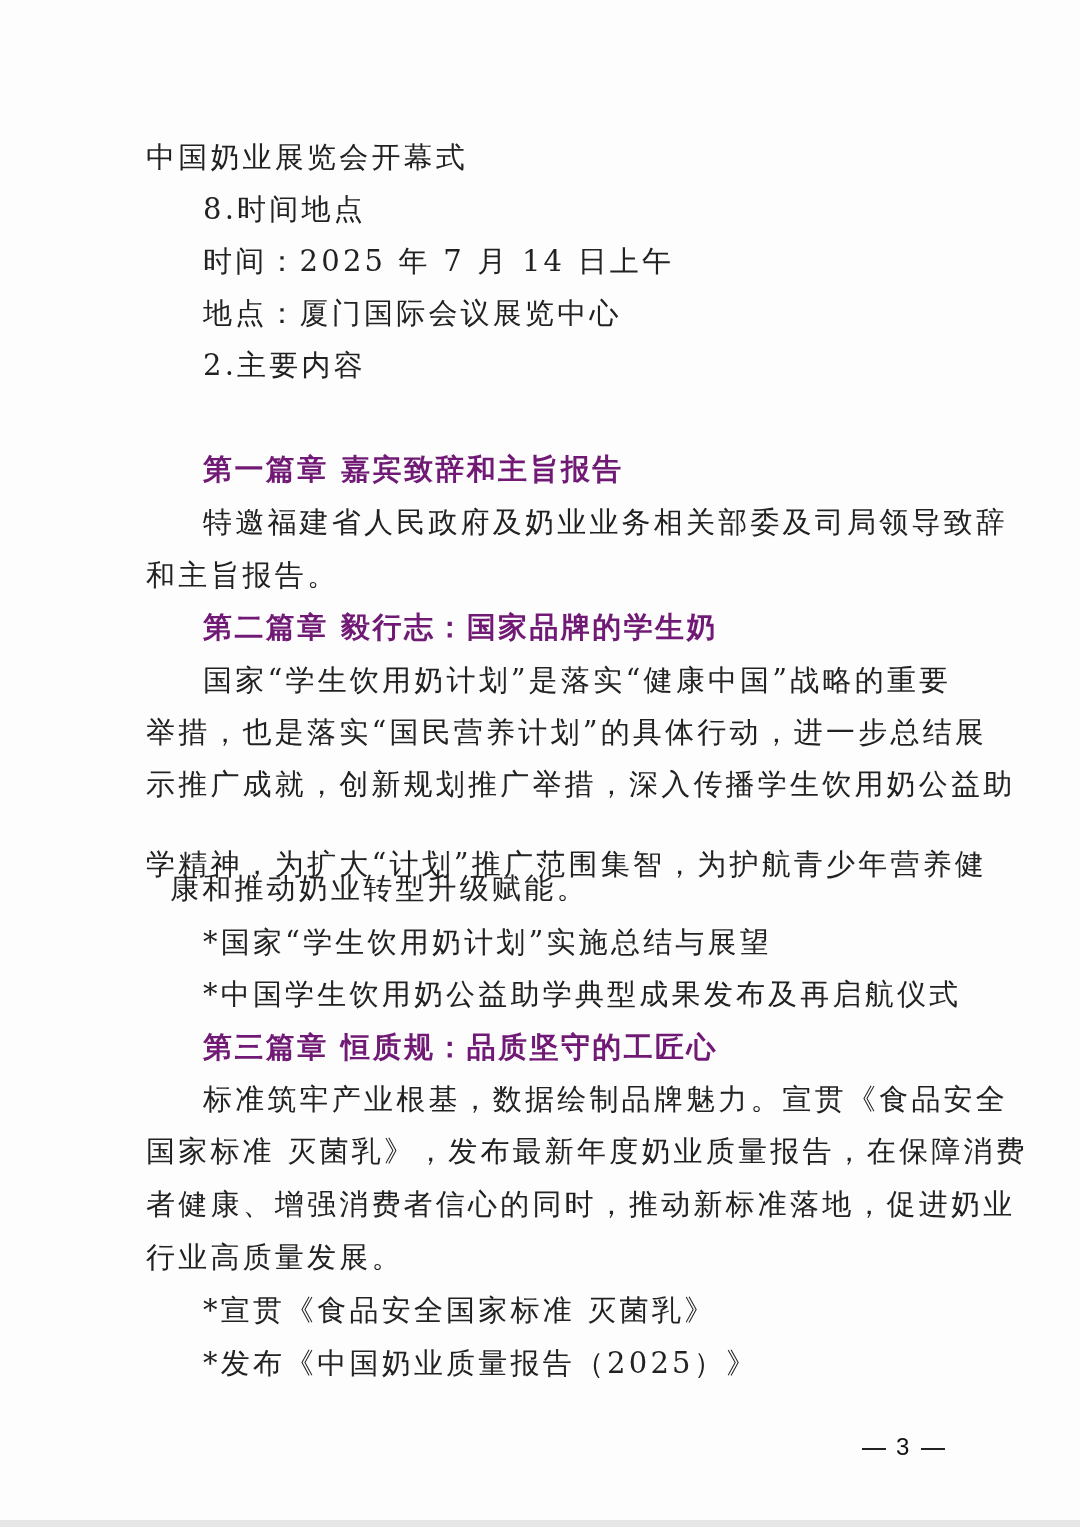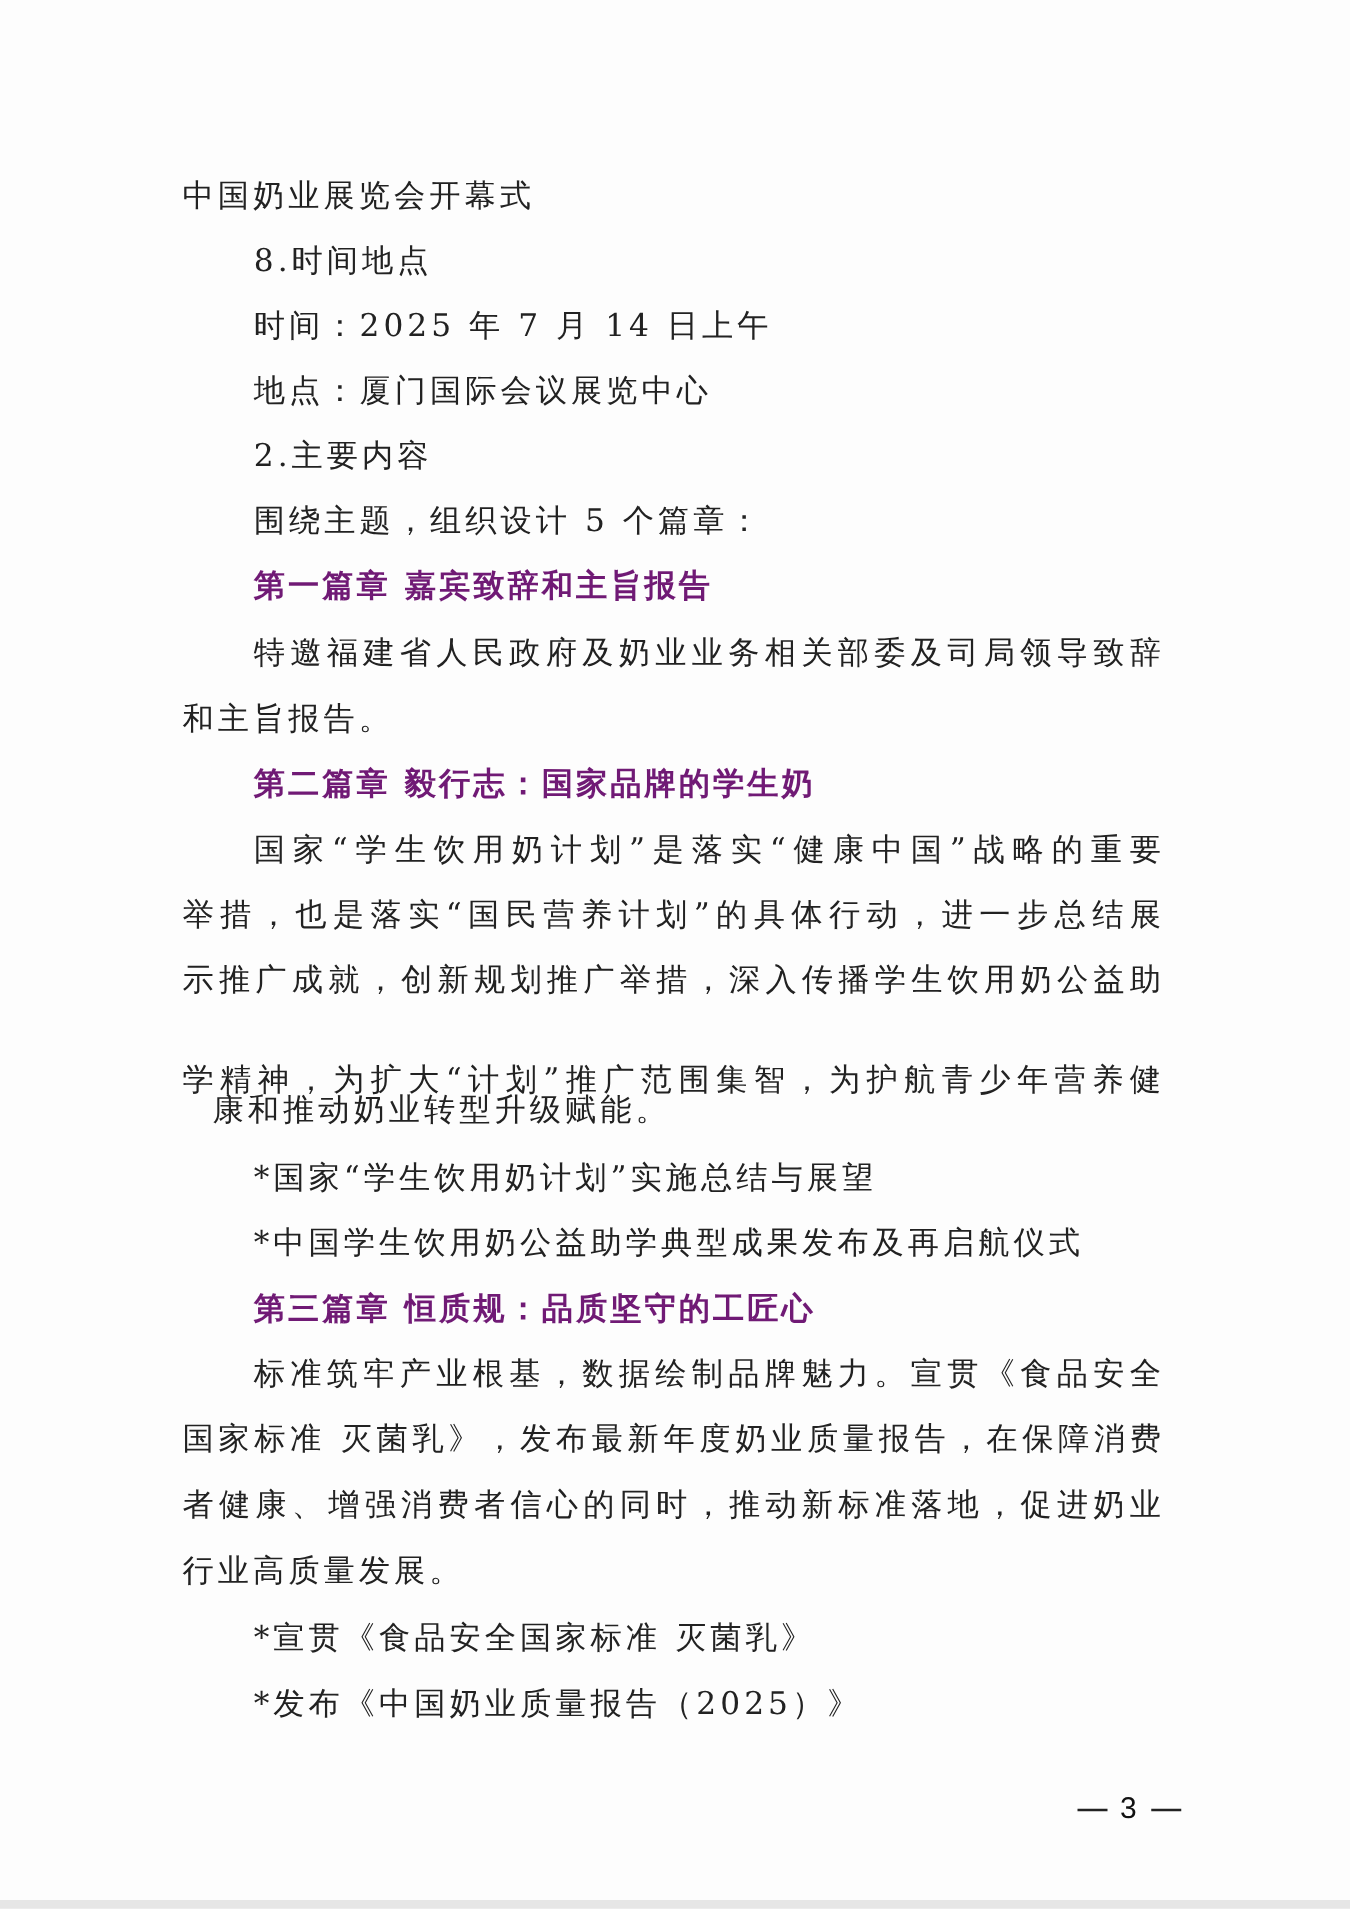--- a/index.html
+++ b/index.html
@@ -1,39 +1,38 @@
 <!DOCTYPE html>
 <html><head>
   <meta charset="utf-8">
   <style>
     html, body { margin: 0; padding: 0; background: #ffffff; }
     body { width: 1080px; height: 1527px; position: relative; overflow: hidden; color: #1a1a1a; }
     .page { position: absolute; left: 0; top: 0; width: 1080px; height: 1527px; background: #fdfdfd; }
-    .line { position: absolute; left: 146px; font-family: "DejaVu Serif", "Liberation Serif", serif; font-size: 25px; letter-spacing: 3.2px; white-space: nowrap; line-height: 34px; color: #222; }
+    .line { position: absolute; left: 146px; font-family: "DejaVu Serif", "Liberation Serif", serif; font-size: 29px; letter-spacing: 3.2px; white-space: nowrap; line-height: 34px; color: #222; }
     .indent { left: 203px; }
     .heading { font-family: "DejaVu Sans", "Liberation Sans", sans-serif; font-weight: bold; letter-spacing: 2.4px; color: #701a75; }
     .justify { width: 786px; text-align: justify; text-align-last: justify; }
     .justify-indent { width: 729px; text-align: justify; text-align-last: justify; }
     .page-number { position: absolute; left: 852px; top: 1433px; font-family: "Liberation Sans", sans-serif; font-size: 24px; color: #111; letter-spacing: 2px; white-space: nowrap; }
     .page-number .dash { display: inline-block; width: 24px; height: 2px; background: #222; vertical-align: middle; margin: 0 10px; }
     .bottom-rule { position: absolute; left: 0; top: 1520px; width: 1080px; height: 7px; background: #e6e6e6; }
   </style>
 </head>
 <body>
 
 <div class="page">
 
   <div class="line" style="top:140px;">中国奶业展览会开幕式</div>
 
   <div class="line indent" style="top:192px;">8.时间地点</div>
   <div class="line indent" style="top:244px;">时间：2025 年 7 月 14 日上午</div>
   <div class="line indent" style="top:296px;">地点：厦门国际会议展览中心</div>
 
   <div class="line indent" style="top:348px;">2.主要内容</div>
-  <div class="line indent" style="top:400px;">围绕主题，组织设计 5 个篇章：</div>
 
   <div class="line indent heading" style="top:452px;">第一篇章  嘉宾致辞和主旨报告</div>
   <div class="line indent justify-indent" style="top:505px;">特邀福建省人民政府及奶业业务相关部委及司局领导致辞</div>
   <div class="line" style="top:558px;">和主旨报告。</div>
 
   <div class="line indent heading" style="top:610px;">第二篇章  毅行志：国家品牌的学生奶</div>
   <div class="line indent justify-indent" style="top:663px;">国家“学生饮用奶计划”是落实“健康中国”战略的重要</div>
   <div class="line justify" style="top:715px;">举措，也是落实“国民营养计划”的具体行动，进一步总结展</div>
   <div class="line justify" style="top:767px;">示推广成就，创新规划推广举措，深入传播学生饮用奶公益助</div>
   <div class="line justify" style="top:847px;">学精神，为扩大“计划”推广范围集智，为护航青少年营养健</div>

